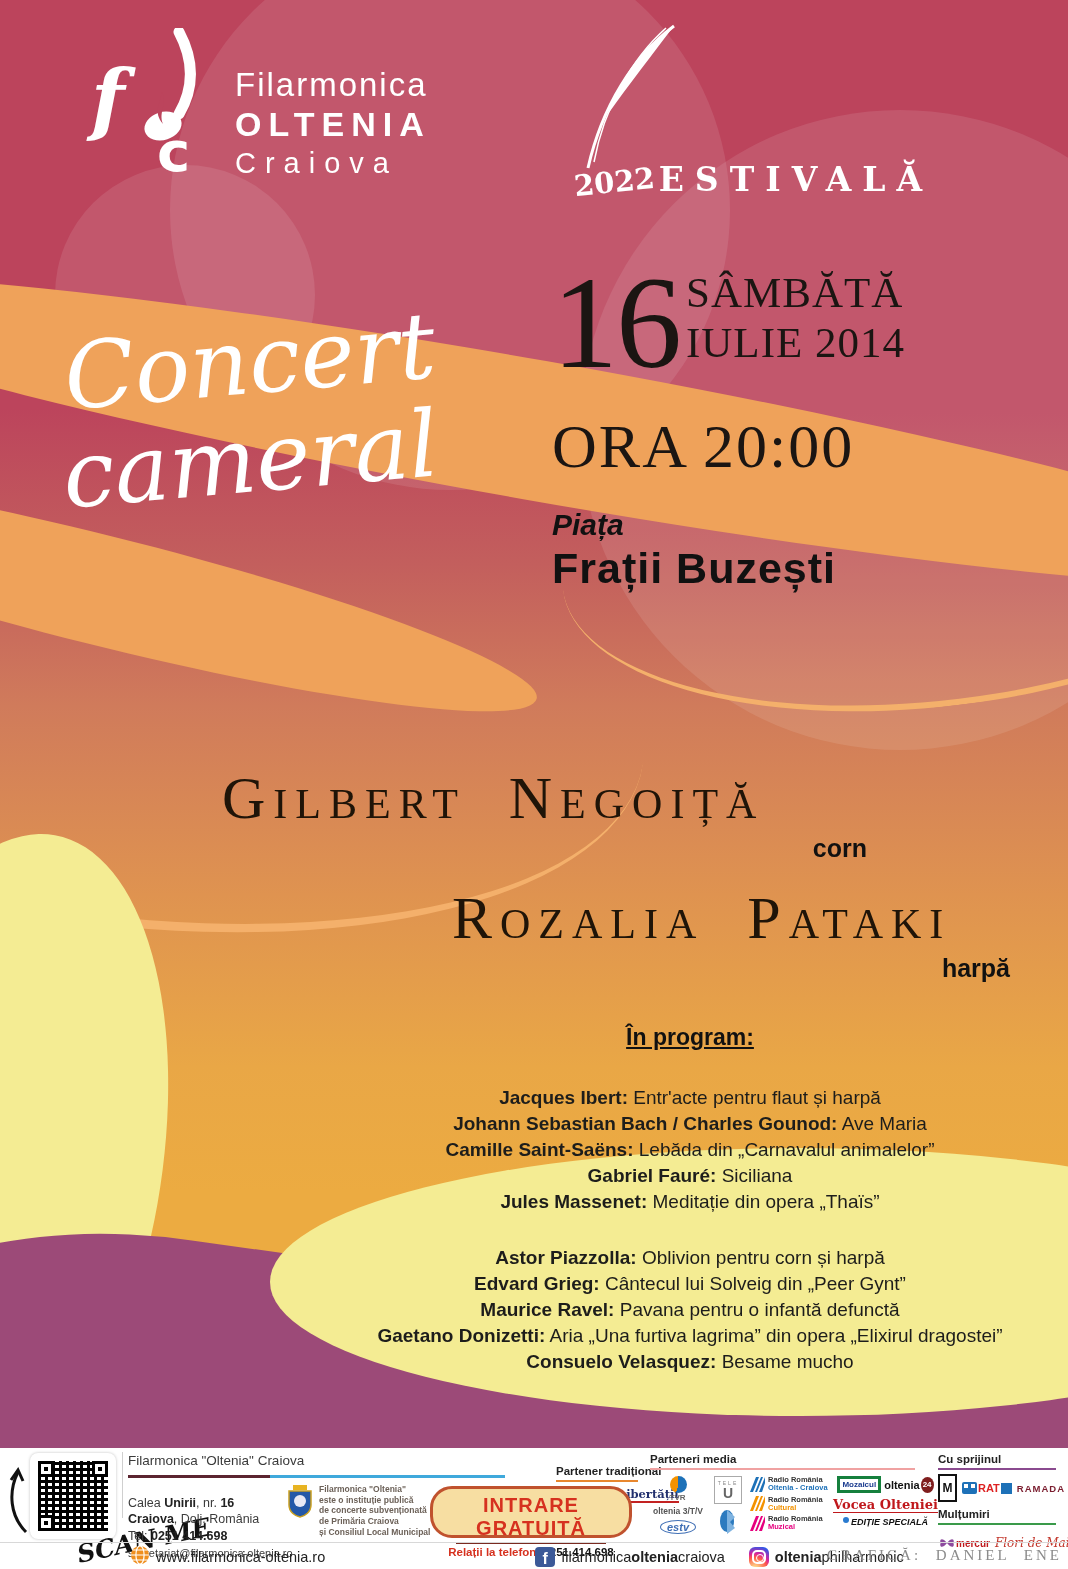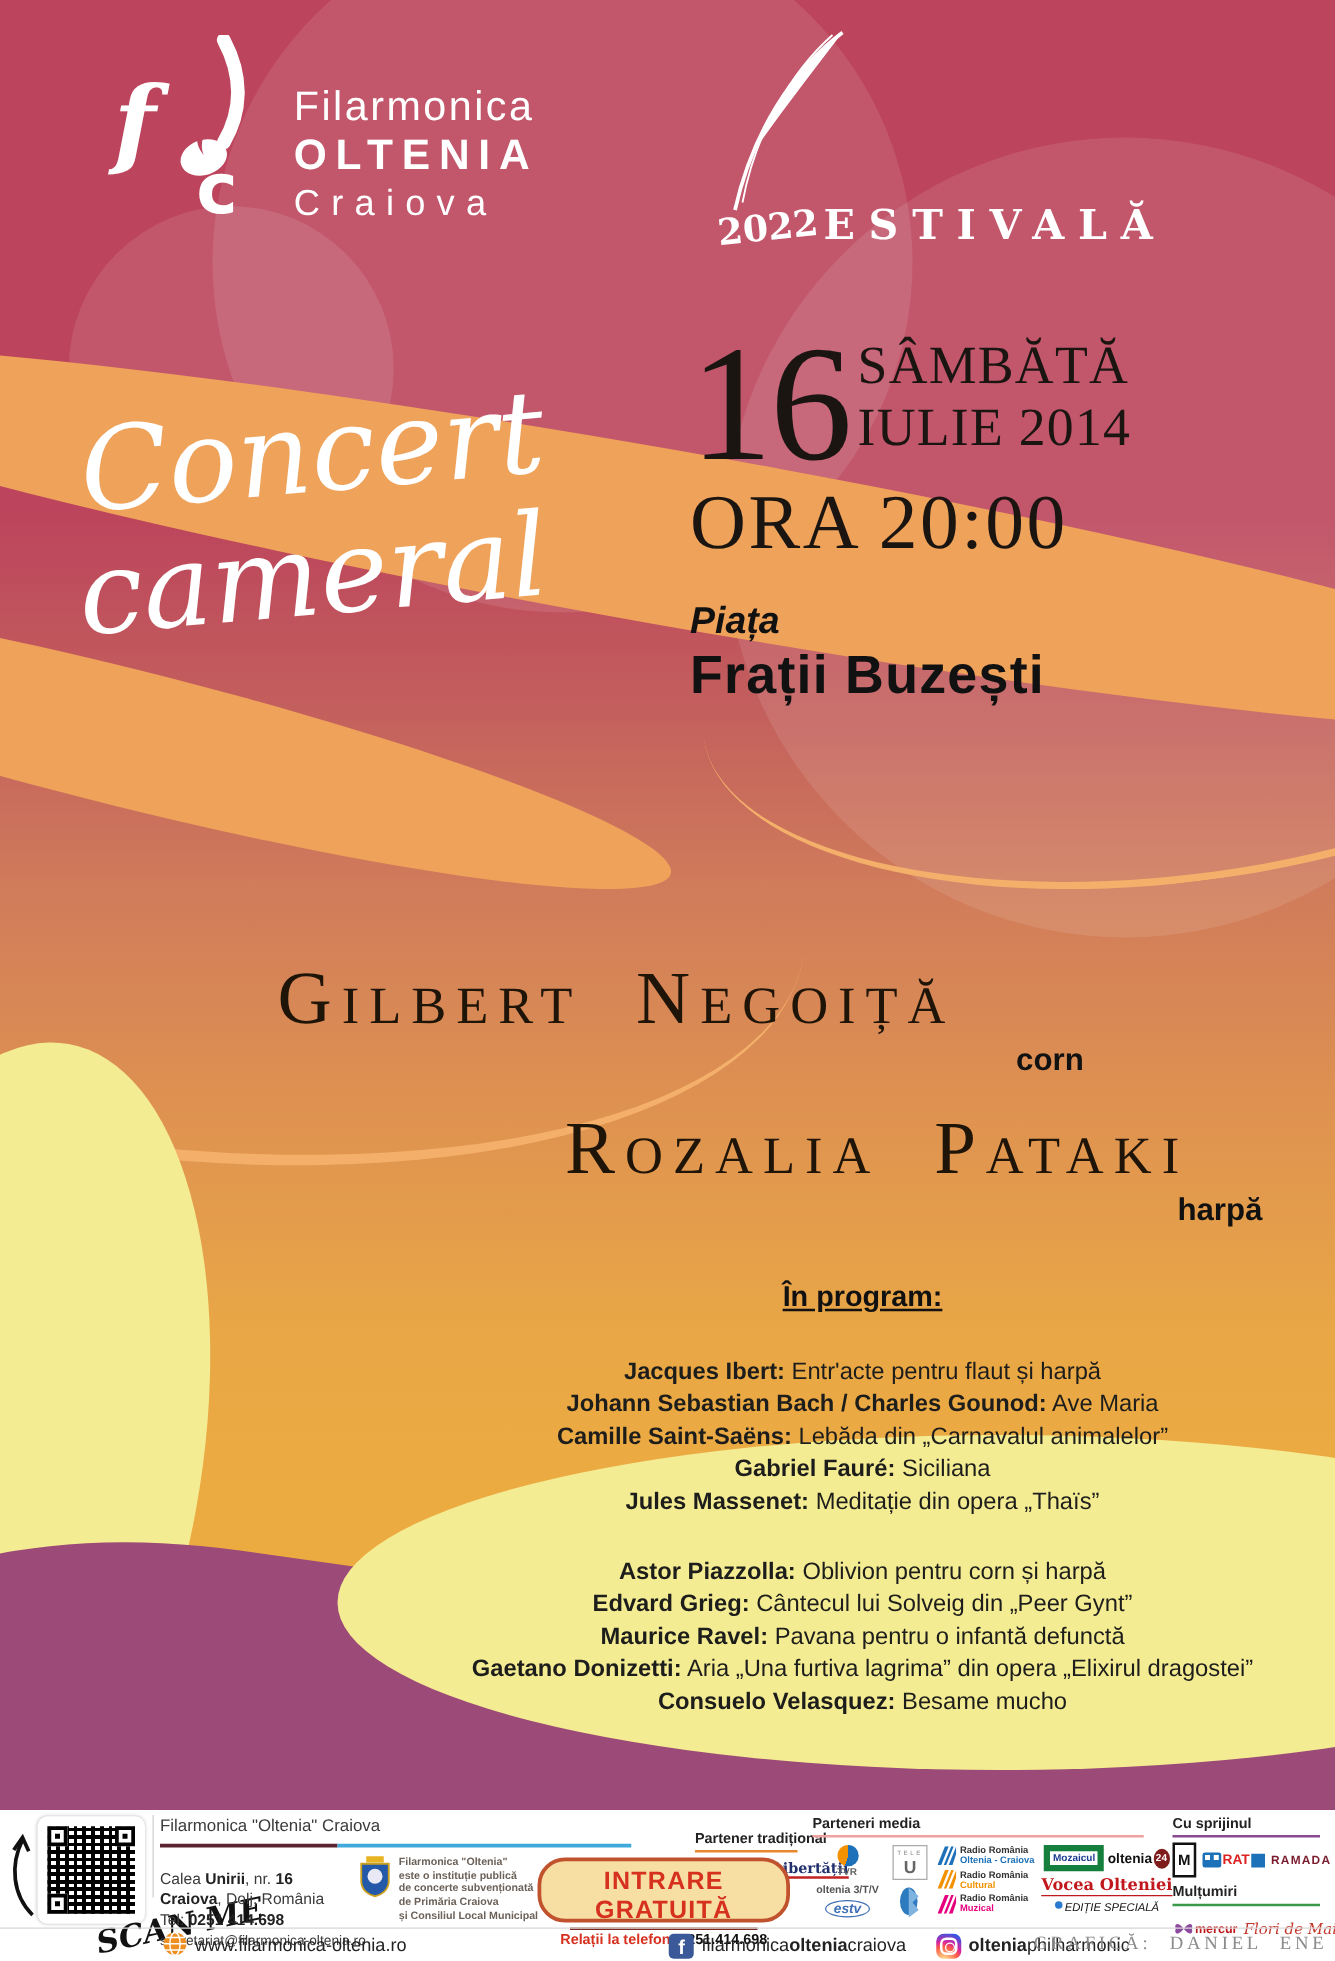--- a/index.html
+++ b/index.html
@@ -54,21 +54,21 @@
   .title{left:68px;top:316px;color:#fff;z-index:10;transform:rotate(-5deg);
          font-family:"DejaVu Serif",serif;font-style:italic;font-size:92px;line-height:1.0;}
   .title-l2{margin-left:-10px;margin-top:6px;}
 
   .schedule{left:552px;top:262px;width:380px;color:#1b1512;z-index:10;
             font-family:"Liberation Serif","DejaVu Serif",serif;}
   .sch-row{display:flex;align-items:flex-start;}
   .sch-day{font-size:132px;line-height:0.92;letter-spacing:-2px;}
   .sch-col{margin-left:6px;margin-top:6px;}
   .sch-weekday,.sch-month{font-size:43px;line-height:1.16;letter-spacing:1px;}
-  .sch-time{font-size:62px;letter-spacing:2px;}
+  .sch-time{font-size:62px;margin-top:28px;letter-spacing:2px;}
   .venue1{font-family:"Liberation Sans",sans-serif;font-style:italic;font-weight:bold;
           font-size:30px;margin-top:26px;color:#111;}
   .venue2{font-family:"Liberation Sans",sans-serif;font-weight:bold;font-size:43px;
           letter-spacing:1px;color:#111;margin-top:2px;}
 
   
   .performer{z-index:10;color:#1f1408;}
   .perf-name{font-family:"Liberation Serif","DejaVu Serif",serif;font-variant:small-caps;
              font-size:60px;letter-spacing:8px;word-spacing:20px;line-height:1;}
   .perf-role{font-family:"Liberation Sans",sans-serif;font-weight:bold;font-size:25px;
@@ -145,27 +145,27 @@
   .estv{font-size:11px;font-weight:bold;font-style:italic;color:#3f6fb5;
         border:1px solid #3f6fb5;border-radius:50%;padding:0 6px;}
   .teleu{width:26px;height:26px;border:1px solid #aaa;display:flex;flex-direction:column;
          align-items:center;justify-content:center;}
   .teleu .t{font-size:5px;color:#888;letter-spacing:2px;}
   .teleu .u{font-size:14px;font-weight:bold;color:#666;line-height:1;}
   .rr{display:flex;align-items:center;width:100%;}
   .rr-text{margin-left:3px;font-size:7.5px;font-weight:bold;line-height:1.1;color:#333;text-align:left;}
   .rr-sub1{color:#1d71b8;} .rr-sub2{color:#f39200;} .rr-sub3{color:#e6007e;}
   .moz-row{display:flex;align-items:center;gap:3px;}
-  .mozaicul{font-size:8px;font-weight:bold;color:#1a3b8f;border:5px solid #15803d;padding:1px 2px;}
+  .mozaicul{font-size:8px;font-weight:bold;color:#1a3b8f;border:3px solid #15803d;padding:1px 2px;}
   .olt24{font-size:11px;font-weight:bold;color:#111;display:flex;align-items:center;}
   .olt24 .badge{width:13px;height:16px;border-radius:50%;background:#7f1d1d;color:#fff;
         font-size:8px;display:flex;align-items:center;justify-content:center;margin-left:1px;}
   .vocea{font-family:"DejaVu Serif",serif;font-weight:bold;font-size:13px;color:#c0181c;
          border-bottom:1px solid #c0181c;white-space:nowrap;}
-  .editie{font-size:9px;font-weight:normal;font-style:italic;color:#111;white-space:nowrap;
+  .editie{font-size:9px;font-weight:bold;font-style:italic;color:#111;white-space:nowrap;
           display:flex;align-items:flex-start;}
   .editie .dot{width:6px;height:6px;border-radius:50%;background:#2a7bd0;margin-right:2px;}
 
   .support{left:938px;top:5px;width:127px;}
   .logo-row{display:flex;align-items:center;gap:5px;margin-top:4px;}
   .m-box{width:20px;height:24px;border:2px solid #111;display:flex;align-items:center;
          justify-content:center;font-size:12px;font-weight:bold;color:#111;}
   .rat{display:flex;align-items:center;gap:1px;}
   .bus{width:15px;height:12px;background:#1d71b8;border-radius:2px;position:relative;}
   .bus::before{content:"";position:absolute;left:2px;top:2px;width:4px;height:4px;background:#fff;}

